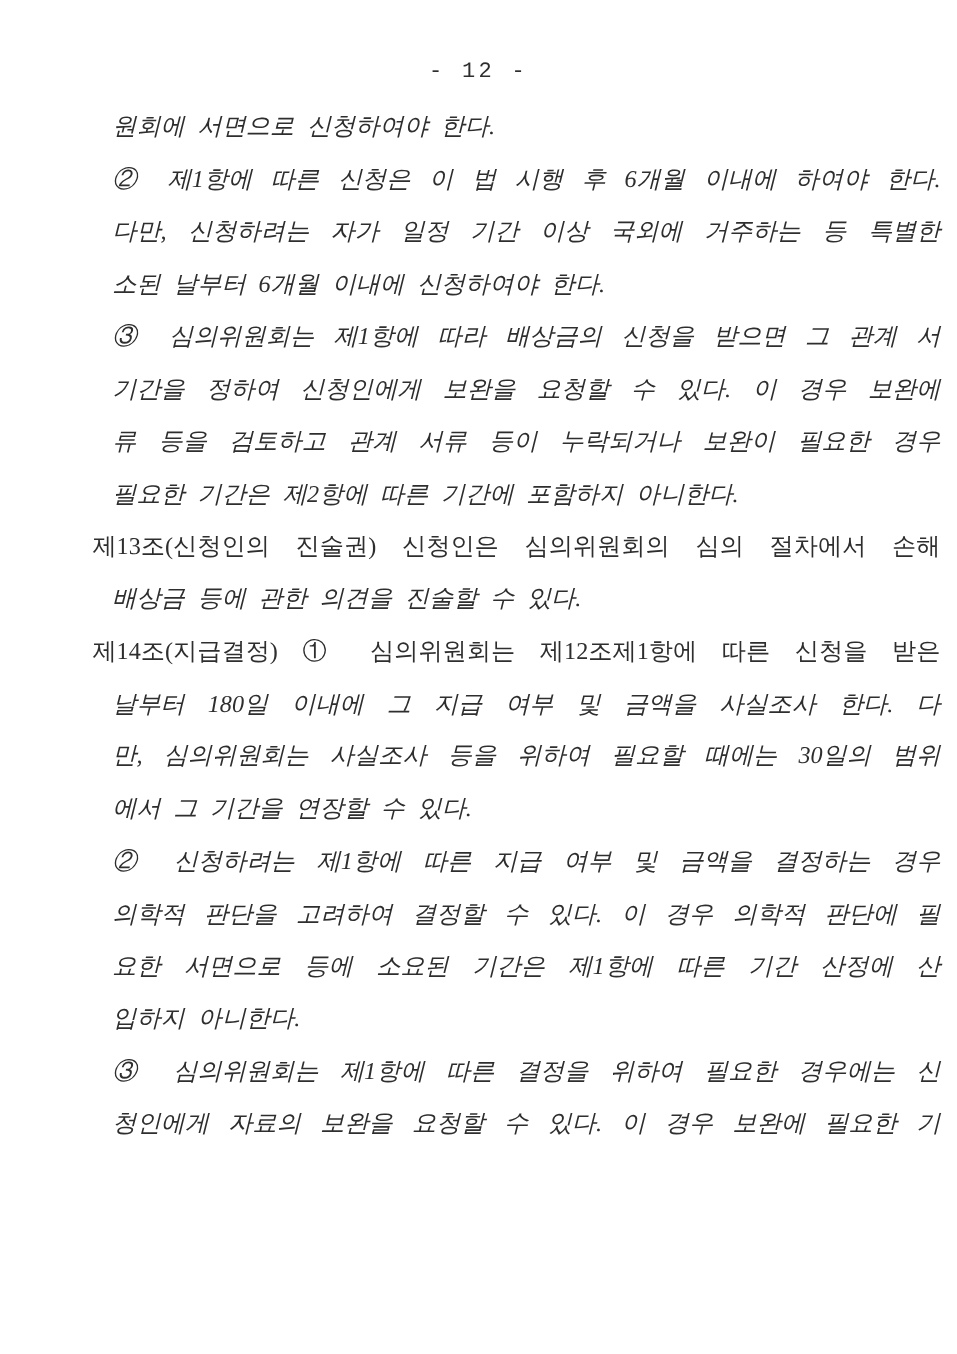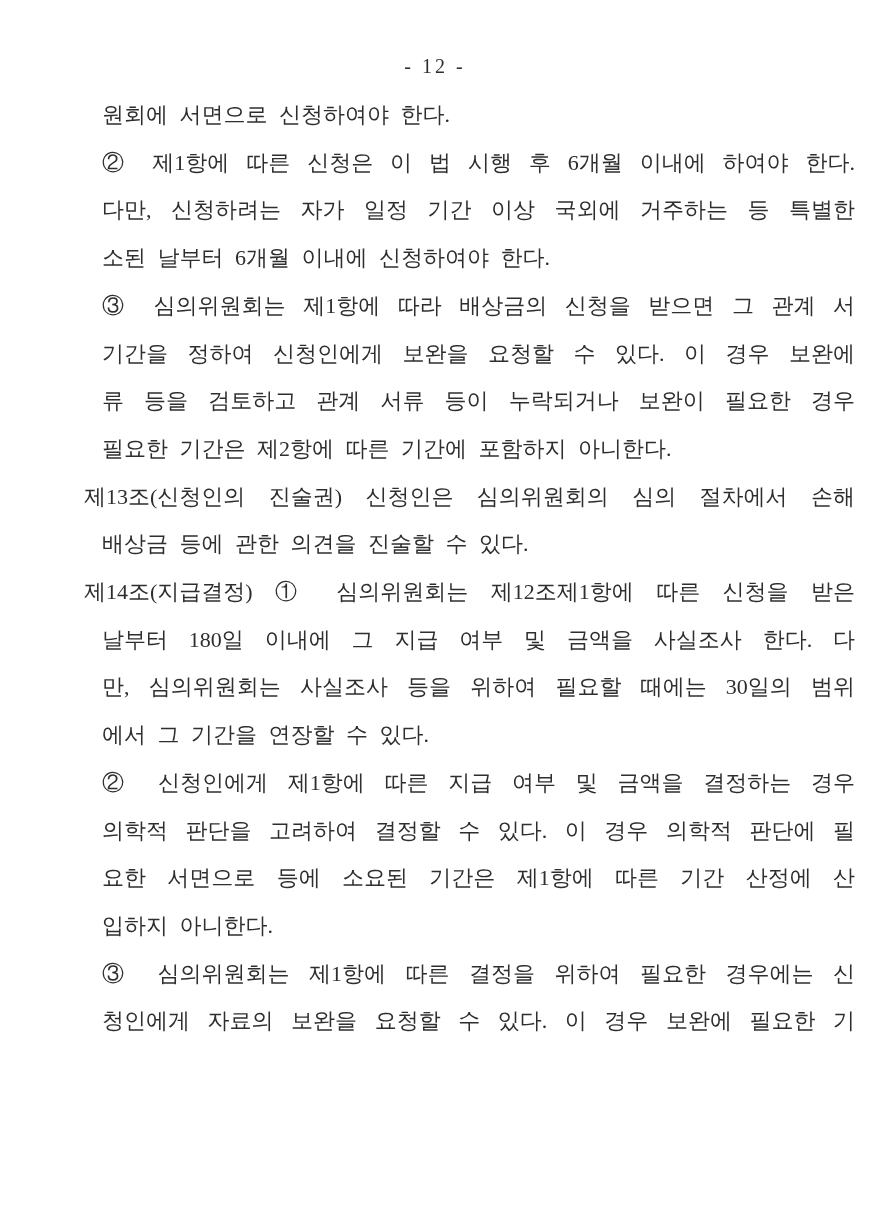--- a/index.html
+++ b/index.html
@@ -18,34 +18,36 @@
   .page-number {
     position: absolute;
     top: 52px;
     left: 0;
     right: 0;
     text-align: center;
     font-size: 20px;
     line-height: 28px;
     letter-spacing: 3px;
     color: #2e2e2e;
+    font-family: Liberation Mono, monospace;
   }
   .content {
     position: absolute;
     top: 91px;
     left: 84px;
     width: 771px;
   }
   .line {
     font-size: 22px;
     line-height: 47.7px;
     white-space: normal;
   }
   .line.indent {
     padding-left: 18px;
+    font-style: italic;
   }
   .line.justify {
     text-align: justify;
     text-align-last: justify;
   }
   .line.short {
     text-align: left;
     text-align-last: left;
     word-spacing: 6px;
   }
@@ -63,19 +65,19 @@
   <div class="line indent justify">③ 심의위원회는 제1항에 따라 배상금의 신청을 받으면 그 관계 서</div>
   <div class="line indent justify">기간을 정하여 신청인에게 보완을 요청할 수 있다. 이 경우 보완에</div>
   <div class="line indent justify">류 등을 검토하고 관계 서류 등이 누락되거나 보완이 필요한 경우</div>
   <div class="line indent short">필요한 기간은 제2항에 따른 기간에 포함하지 아니한다.</div>
   <div class="line justify">제13조(신청인의 진술권) 신청인은 심의위원회의 심의 절차에서 손해</div>
   <div class="line indent short">배상금 등에 관한 의견을 진술할 수 있다.</div>
   <div class="line justify">제14조(지급결정) ① 심의위원회는 제12조제1항에 따른 신청을 받은</div>
   <div class="line indent justify">날부터 180일 이내에 그 지급 여부 및 금액을 사실조사 한다. 다</div>
   <div class="line indent justify">만, 심의위원회는 사실조사 등을 위하여 필요할 때에는 30일의 범위</div>
   <div class="line indent short">에서 그 기간을 연장할 수 있다.</div>
-  <div class="line indent justify">② 신청인에게 제1항에 따른 지급 여부 및 금액을 결정하는 경우</div>
+  <div class="line indent justify">② 신청하려는 제1항에 따른 지급 여부 및 금액을 결정하는 경우</div>
   <div class="line indent justify">의학적 판단을 고려하여 결정할 수 있다. 이 경우 의학적 판단에 필</div>
   <div class="line indent justify">요한 서면으로 등에 소요된 기간은 제1항에 따른 기간 산정에 산</div>
   <div class="line indent short">입하지 아니한다.</div>
   <div class="line indent justify">③ 심의위원회는 제1항에 따른 결정을 위하여 필요한 경우에는 신</div>
   <div class="line indent justify">청인에게 자료의 보완을 요청할 수 있다. 이 경우 보완에 필요한 기</div>
 </div>
 
 </body></html>

